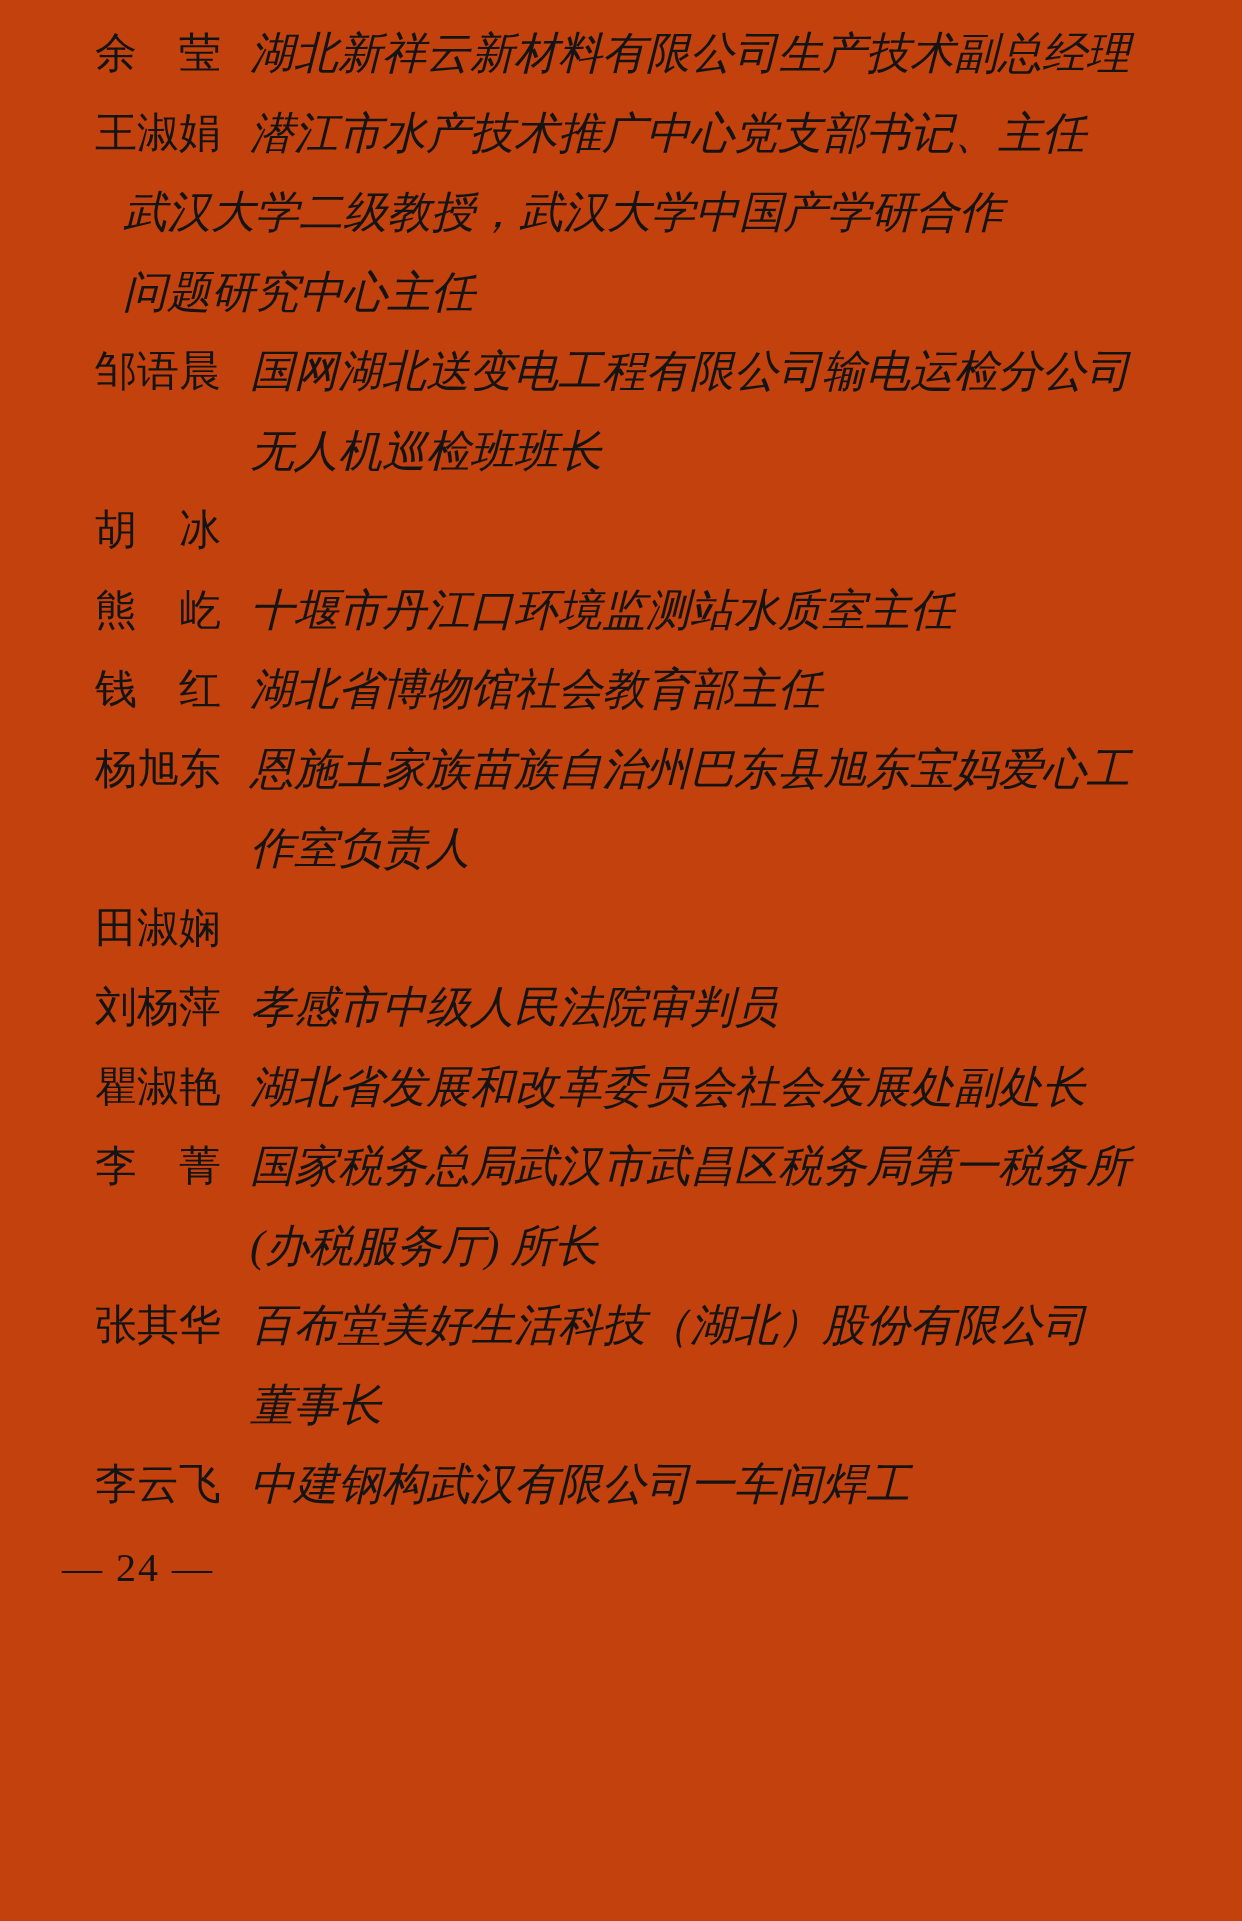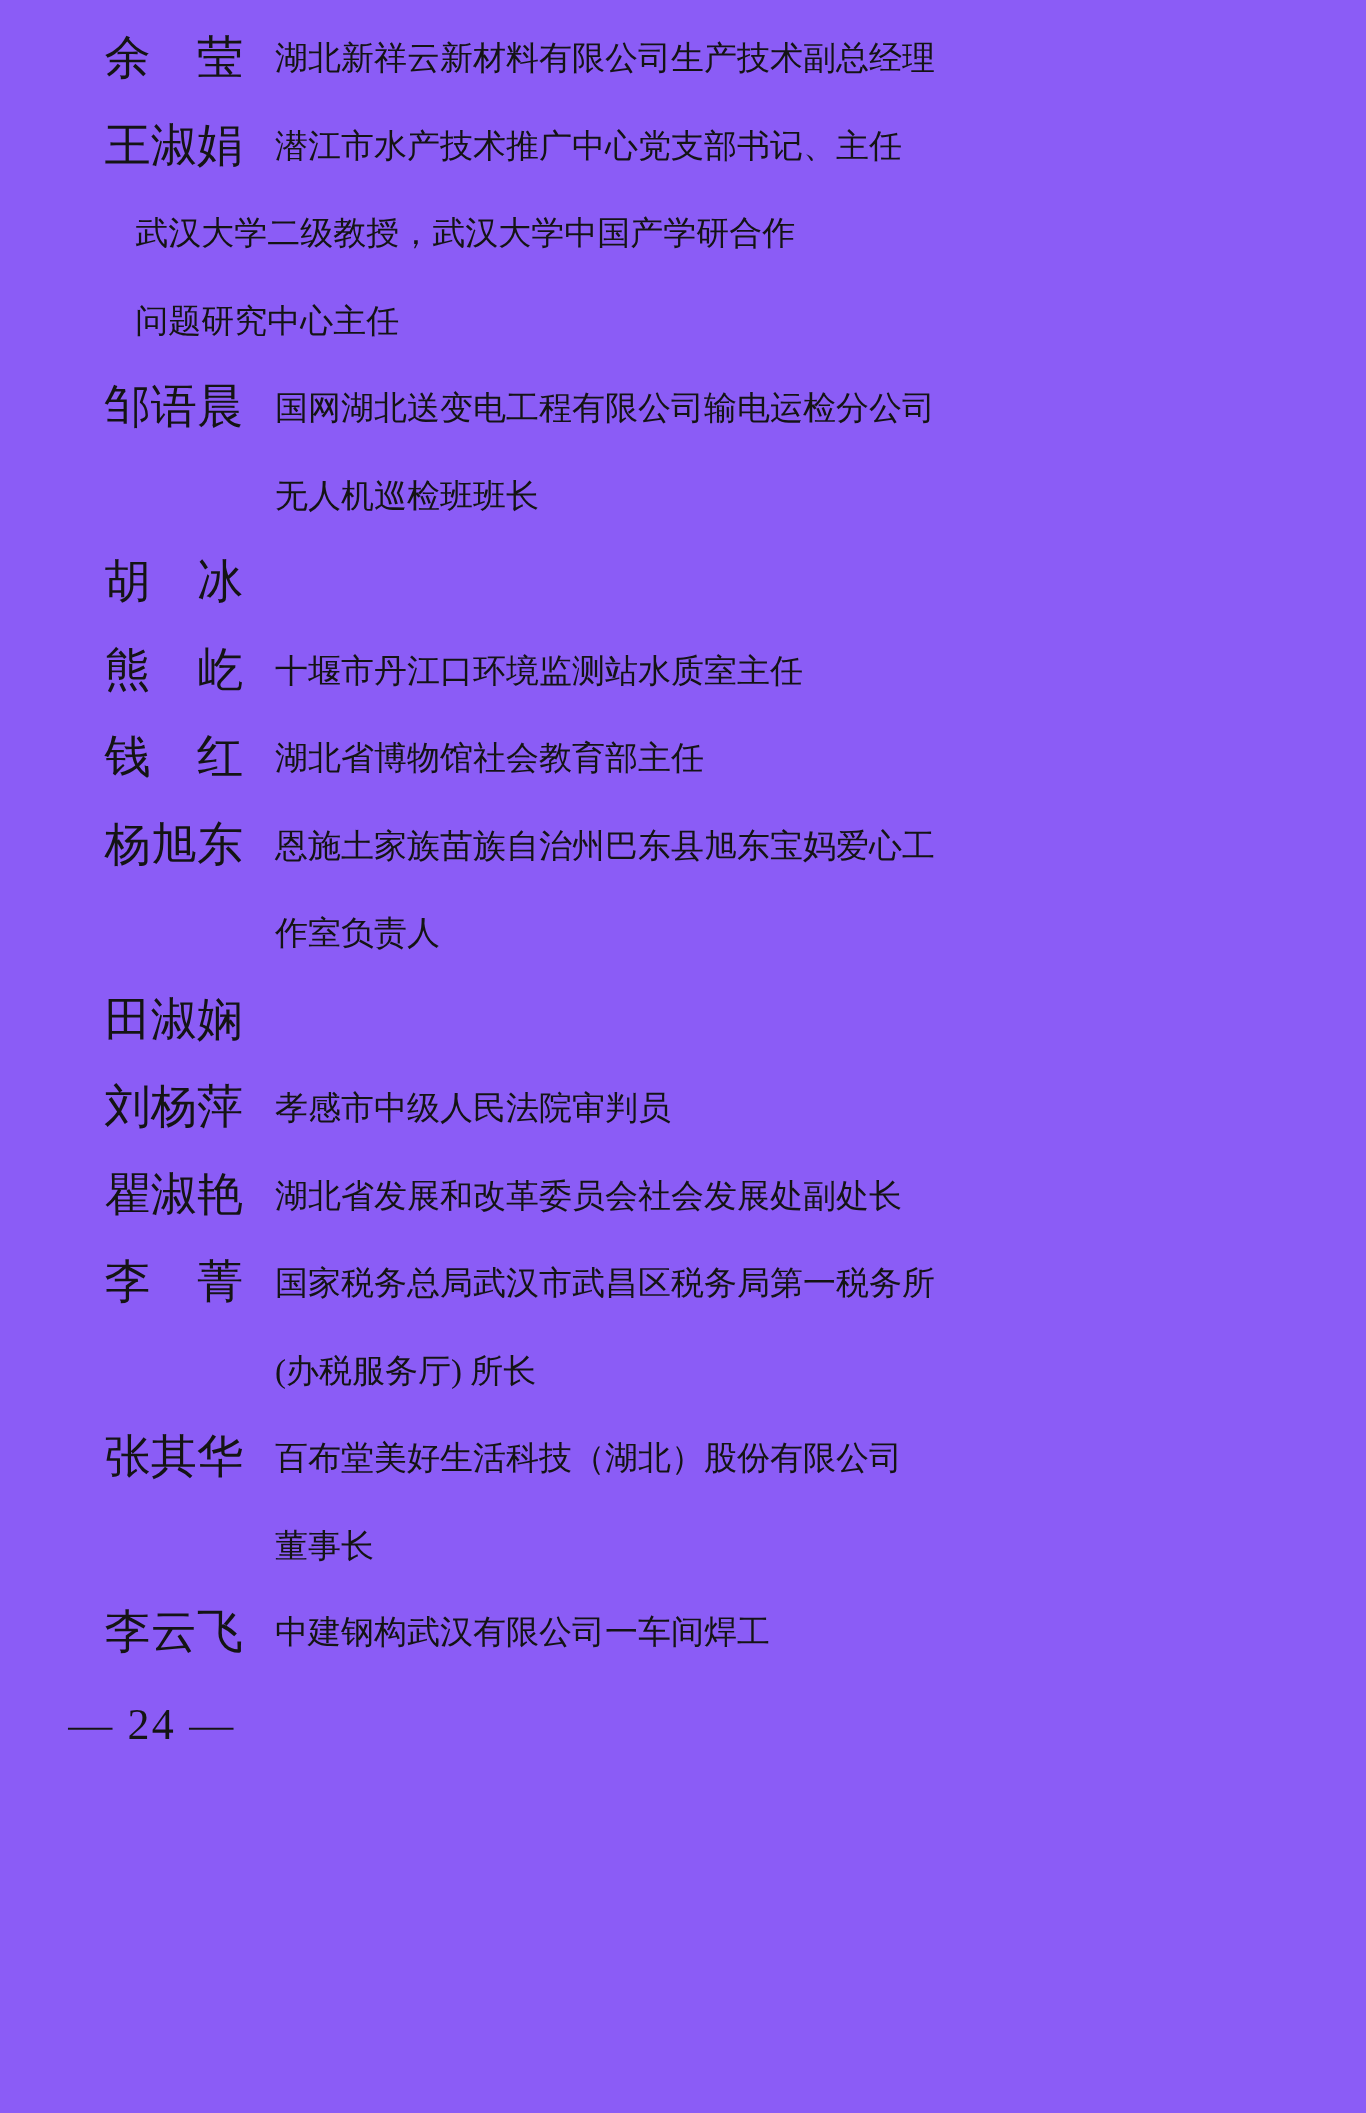--- a/index.html
+++ b/index.html
@@ -10,45 +10,46 @@
   body {
     width: 1242px;
     height: 1921px;
     overflow: hidden;
     color: #141414;
     font-family: "Liberation Serif", "DejaVu Serif", serif;
   }
   .page {
     width: 1242px;
     height: 1921px;
-    background: #8b5cf6;
+    background: #c2410c;
     box-sizing: border-box;
     padding: 14px 30px 0 95px;
   }
   .roster { }
   .row {
     display: flex;
     align-items: flex-start;
   }
   .name {
     flex: none;
     width: 127px;
     font-size: 42px;
     line-height: 79.5px;
     white-space: pre;
     color: #141414;
   }
   .desc {
     margin-left: 28px;
     width: 905px;
-    font-size: 30px;
+    font-size: 44px;
     line-height: 79.5px;
     letter-spacing: 0px;
     white-space: pre-line;
     color: #141414;
+    font-style: italic;
   }
   .footer {
     margin-top: 22px;
     margin-left: -33px; 
     font-size: 40px;
     line-height: 42px;
     color: #141414;
     letter-spacing: 2px;
   }
 </style>

